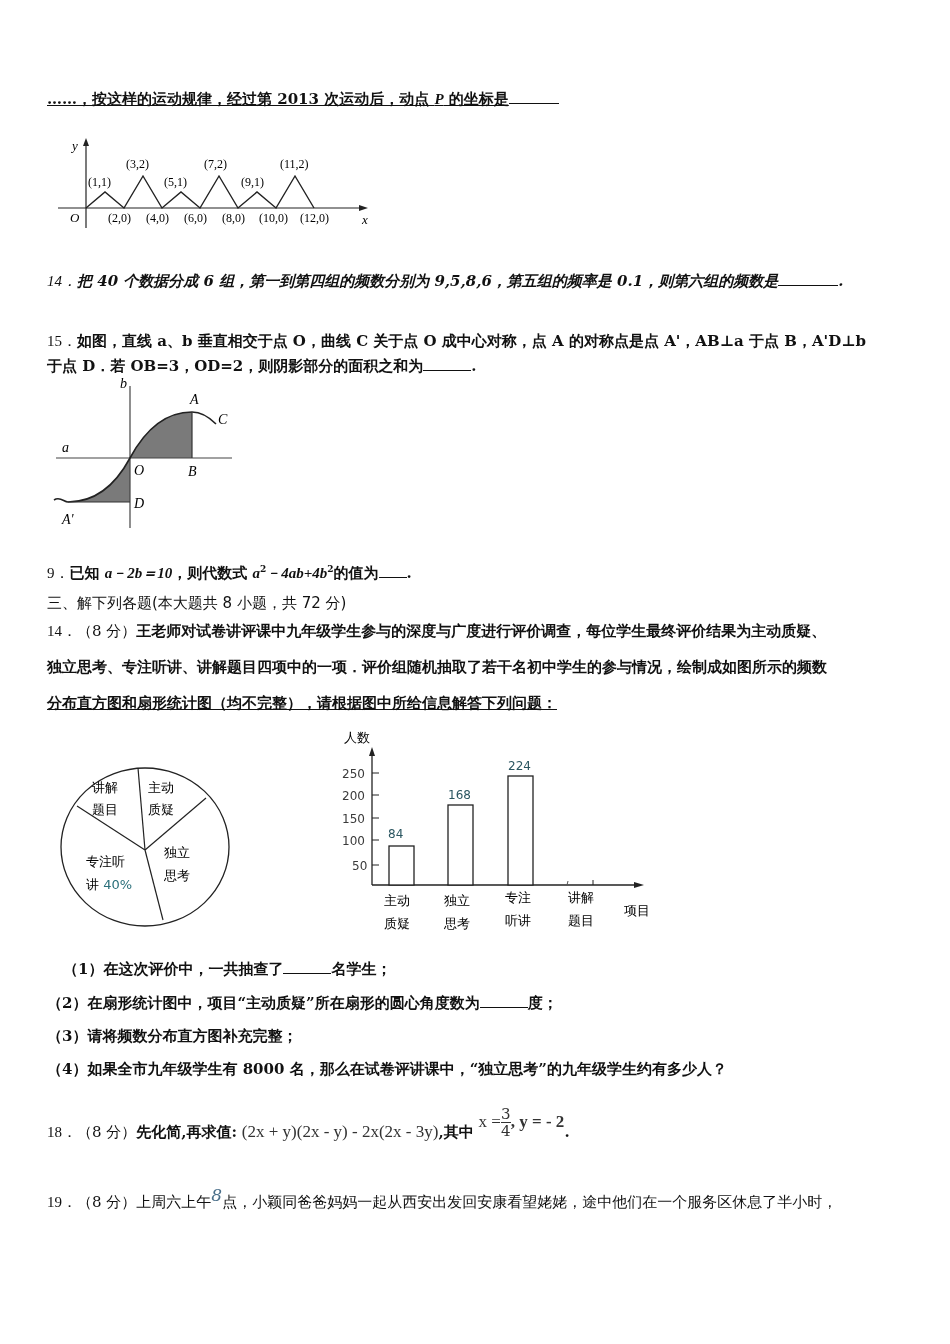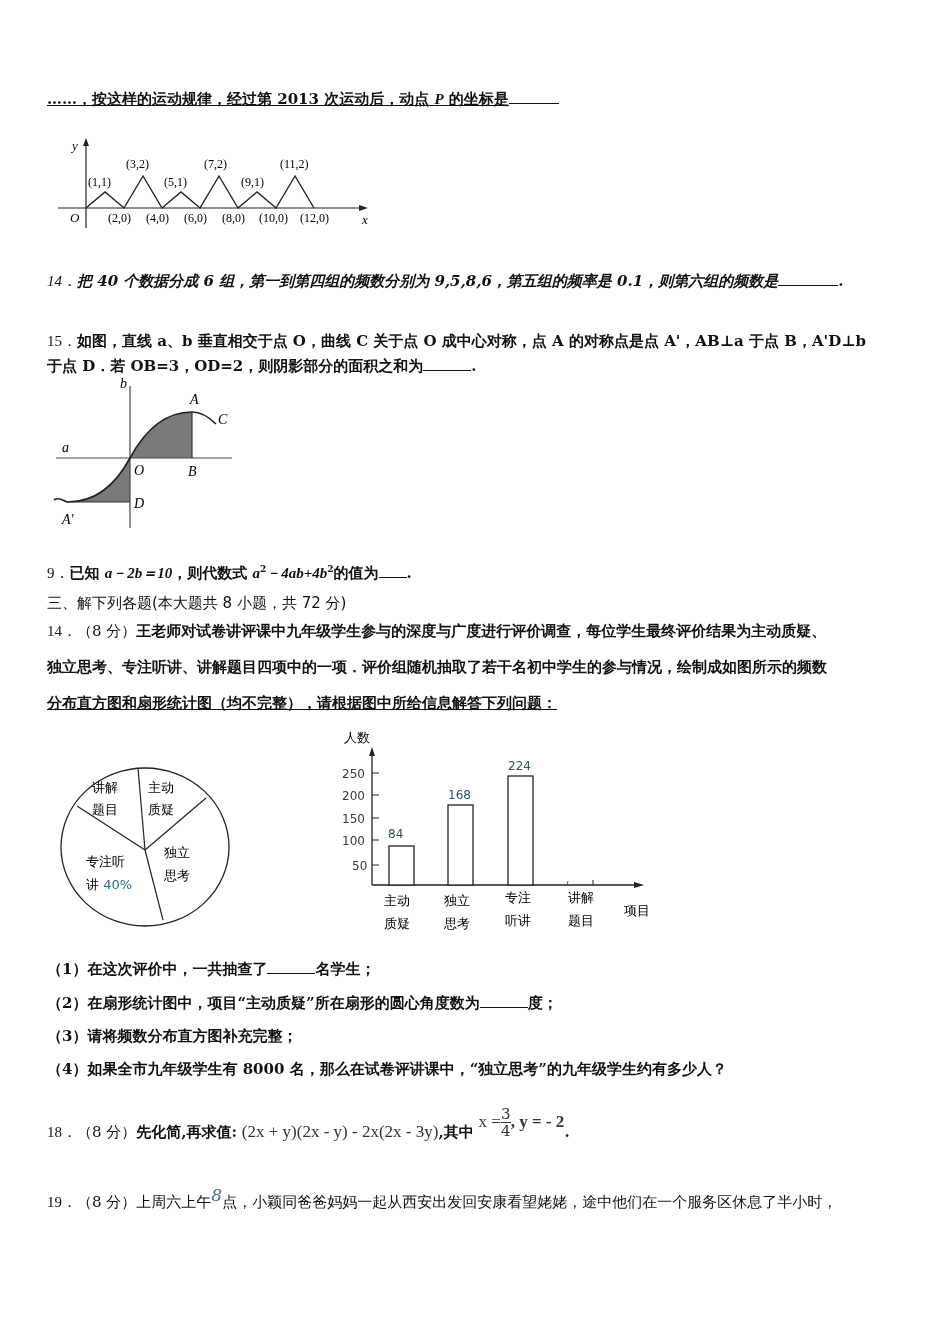--- a/index.html
+++ b/index.html
@@ -155,21 +155,21 @@
   <text x="54" y="203" font-size="13">质疑</text>
   <text x="114" y="180" font-size="13">独立</text>
   <text x="114" y="203" font-size="13">思考</text>
   <text x="175" y="177" font-size="13">专注</text>
   <text x="175" y="200" font-size="13">听讲</text>
   <text x="238" y="177" font-size="13">讲解</text>
   <text x="238" y="200" font-size="13">题目</text>
   <text x="294" y="190" font-size="13">项目</text>
 </svg>
 
-<div class="line sub-q" style="top:959px;">
+<div class="line sub-q" style="top:959px;margin-left:16px;">
   <span>（1）在这次评价中，一共抽查了</span><span class="blank" style="width:48px;"></span><span>名学生；</span>
 </div>
 <div class="line sub-q" style="top:993px;">
   <span>（2）在扇形统计图中，项目“主动质疑”所在扇形的圆心角度数为</span><span class="blank" style="width:48px;"></span><span>度；</span>
 </div>
 <div class="line sub-q" style="top:1026px;">
   <span>（3）请将频数分布直方图补充完整；</span>
 </div>
 <div class="line sub-q" style="top:1059px;">
   <span>（4）如果全市九年级学生有 8000 名，那么在试卷评讲课中，“独立思考”的九年级学生约有多少人？</span>

